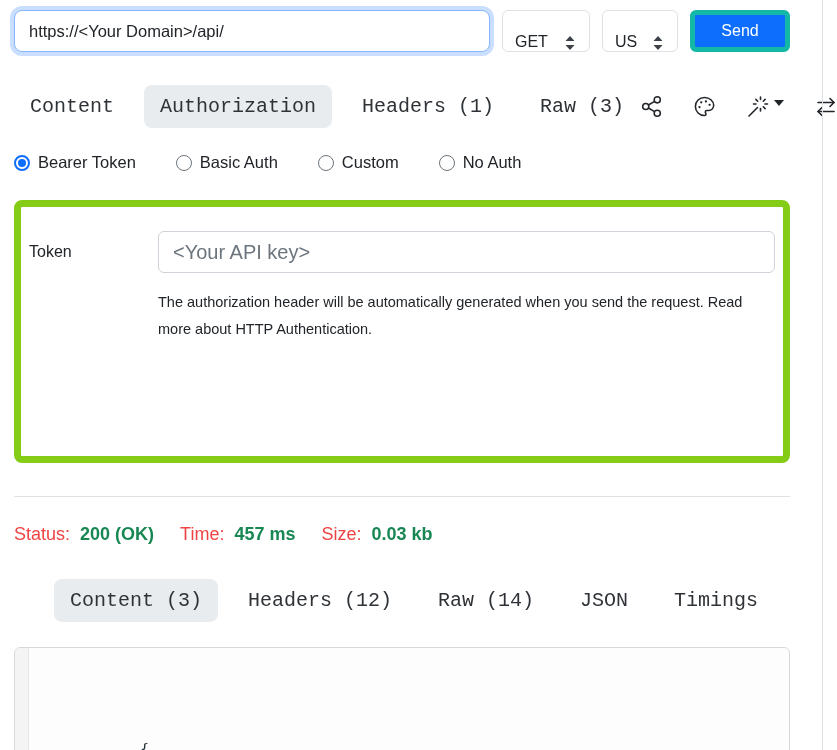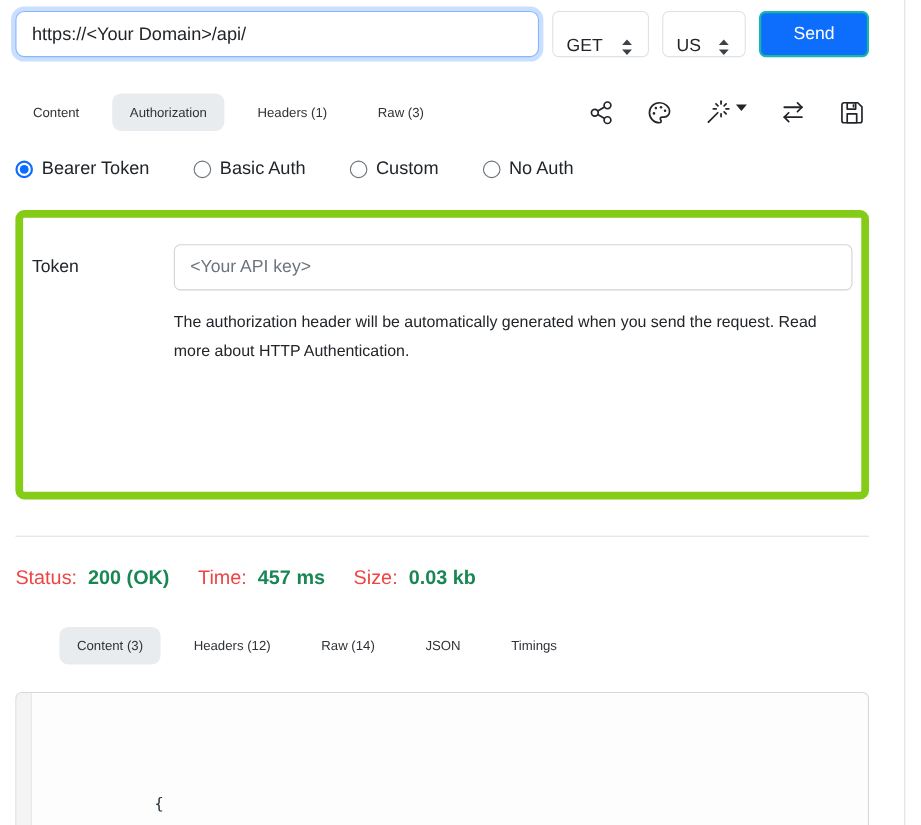--- a/index.html
+++ b/index.html
@@ -12,28 +12,28 @@
   
   .request-bar { display:flex; align-items:center; gap:12px; height:42px; width:776px; }
   .url-input { flex:1; height:42px; border:1px solid #86b7fe; border-radius:8px;
     box-shadow:0 0 0 4px rgba(13,110,253,.22); padding:0 14px; font-size:16.5px;
     color:#212529; outline:none; font-family:"Liberation Sans", sans-serif; }
   .select-box { height:42px; background:#fff; border:1px solid #dee2e6; border-radius:6px;
     display:flex; align-items:flex-end; gap:10px; padding:0 12px; font-size:16px; cursor:pointer; }
   .select-box.method { width:88px; justify-content:space-between; }
   .select-box.region { width:76px; justify-content:space-between; }
   .spinner-icon svg { display:block; }
-  .send-btn { width:100px; height:42px; background:#0d6efd; border:2px solid #14b8a6;
+  .send-btn { width:100px; height:42px; background:#0d6efd; border:5px solid #14b8a6;
     border-radius:6px; color:#fff; font-size:16px; cursor:pointer;
     font-family:"Liberation Sans", sans-serif; }
 
   
   .tabs-row { margin-top:33px; display:flex; align-items:center; justify-content:space-between; width:776px; }
   .tabs { display:flex; gap:14px; align-items:center; }
-  .tab { padding:10px 16px; font-size:12px; color:#2f3337; border-radius:8px; cursor:pointer; white-space:nowrap; }
+  .tab { padding:10px 16px; font-size:20px; color:#2f3337; border-radius:8px; cursor:pointer; white-space:nowrap;font-family:Liberation Mono, monospace; }
   .tab.is-on { background:#e9ecef; }
   .icon-row { display:flex; align-items:center; gap:30px; padding-right:4px; }
   .icon-btn { display:flex; align-items:center; cursor:pointer; color:#212529; }
   .icon-btn svg { display:block; }
   .caret-down { width:0; height:0; border-left:5px solid transparent; border-right:5px solid transparent;
     border-top:6px solid #212529; margin-left:4px; margin-bottom:8px; }
 
   
   .radio-row { margin-top:25px; display:flex; align-items:center; gap:40px; }
   .radio-opt { display:flex; align-items:center; gap:8px; font-size:16.5px; cursor:pointer; }
@@ -42,21 +42,21 @@
   .radio-opt.is-on .radio-circle { border:2px solid #0d6efd; }
   .radio-opt.is-on .radio-circle::after { content:""; position:absolute; left:50%; top:50%;
     transform:translate(-50%,-50%); width:8px; height:8px; border-radius:50%; background:#0d6efd; }
 
   
   .card { margin-top:28px; width:776px; height:263px; border:7px solid #84cc16; border-radius:8px;
     padding:24px 8px; }
   .card-row { display:flex; align-items:center; }
   .field-label { width:129px; font-size:16px; color:#212529; }
   .token-input { flex:1; height:42px; border:1px solid #ced4da; border-radius:6px; padding:0 14px;
-    font-size:16px; color:#212529; outline:none; font-family:"Liberation Sans", sans-serif; }
+    font-size:20px; color:#212529; outline:none; font-family:"Liberation Sans", sans-serif; }
   .token-input::placeholder { color:#6c757d; opacity:1; }
   .help-text { margin:16px 0 0 129px; max-width:600px; font-size:14.5px; line-height:1.85; color:#212529; }
 
   
   .hr { margin-top:33px; width:776px; height:1px; background:#dee2e6; }
   .status-row { margin-top:27px; display:flex; align-items:baseline; gap:10px; font-size:18px; }
   .status-label { color:#ef4444; }
   .status-value { color:#198754; font-weight:700; margin-right:16px; }
 
   

